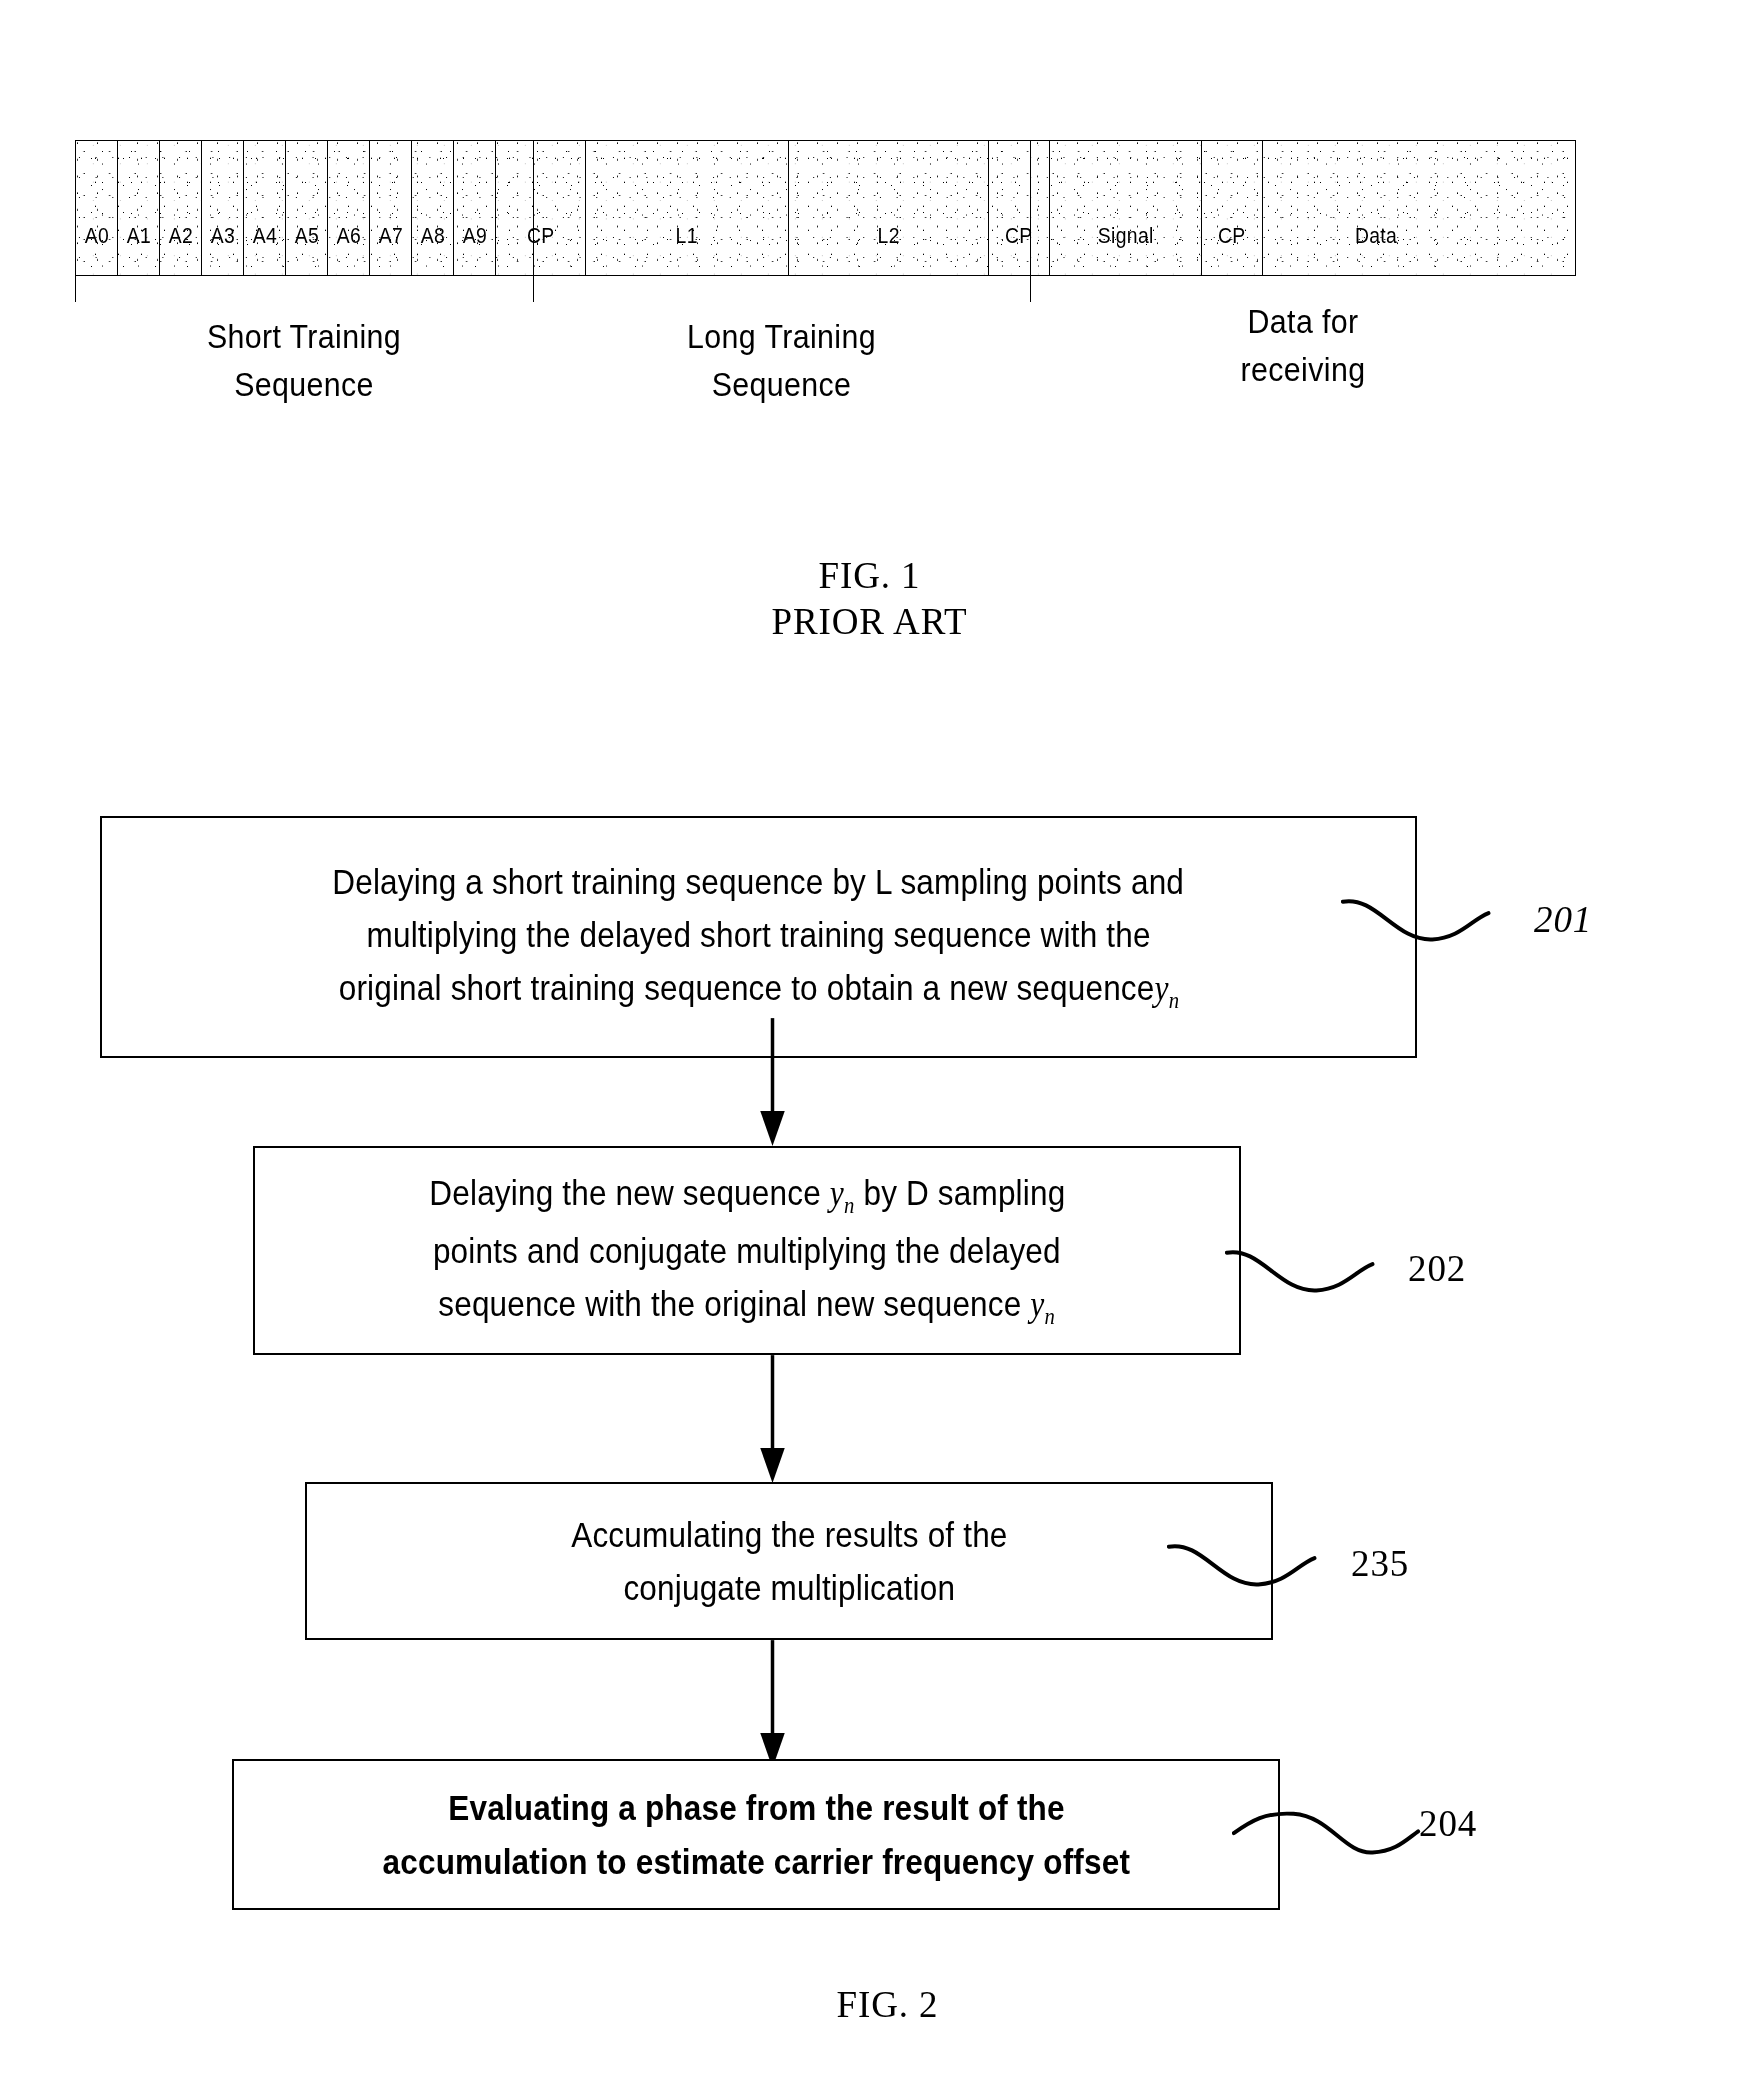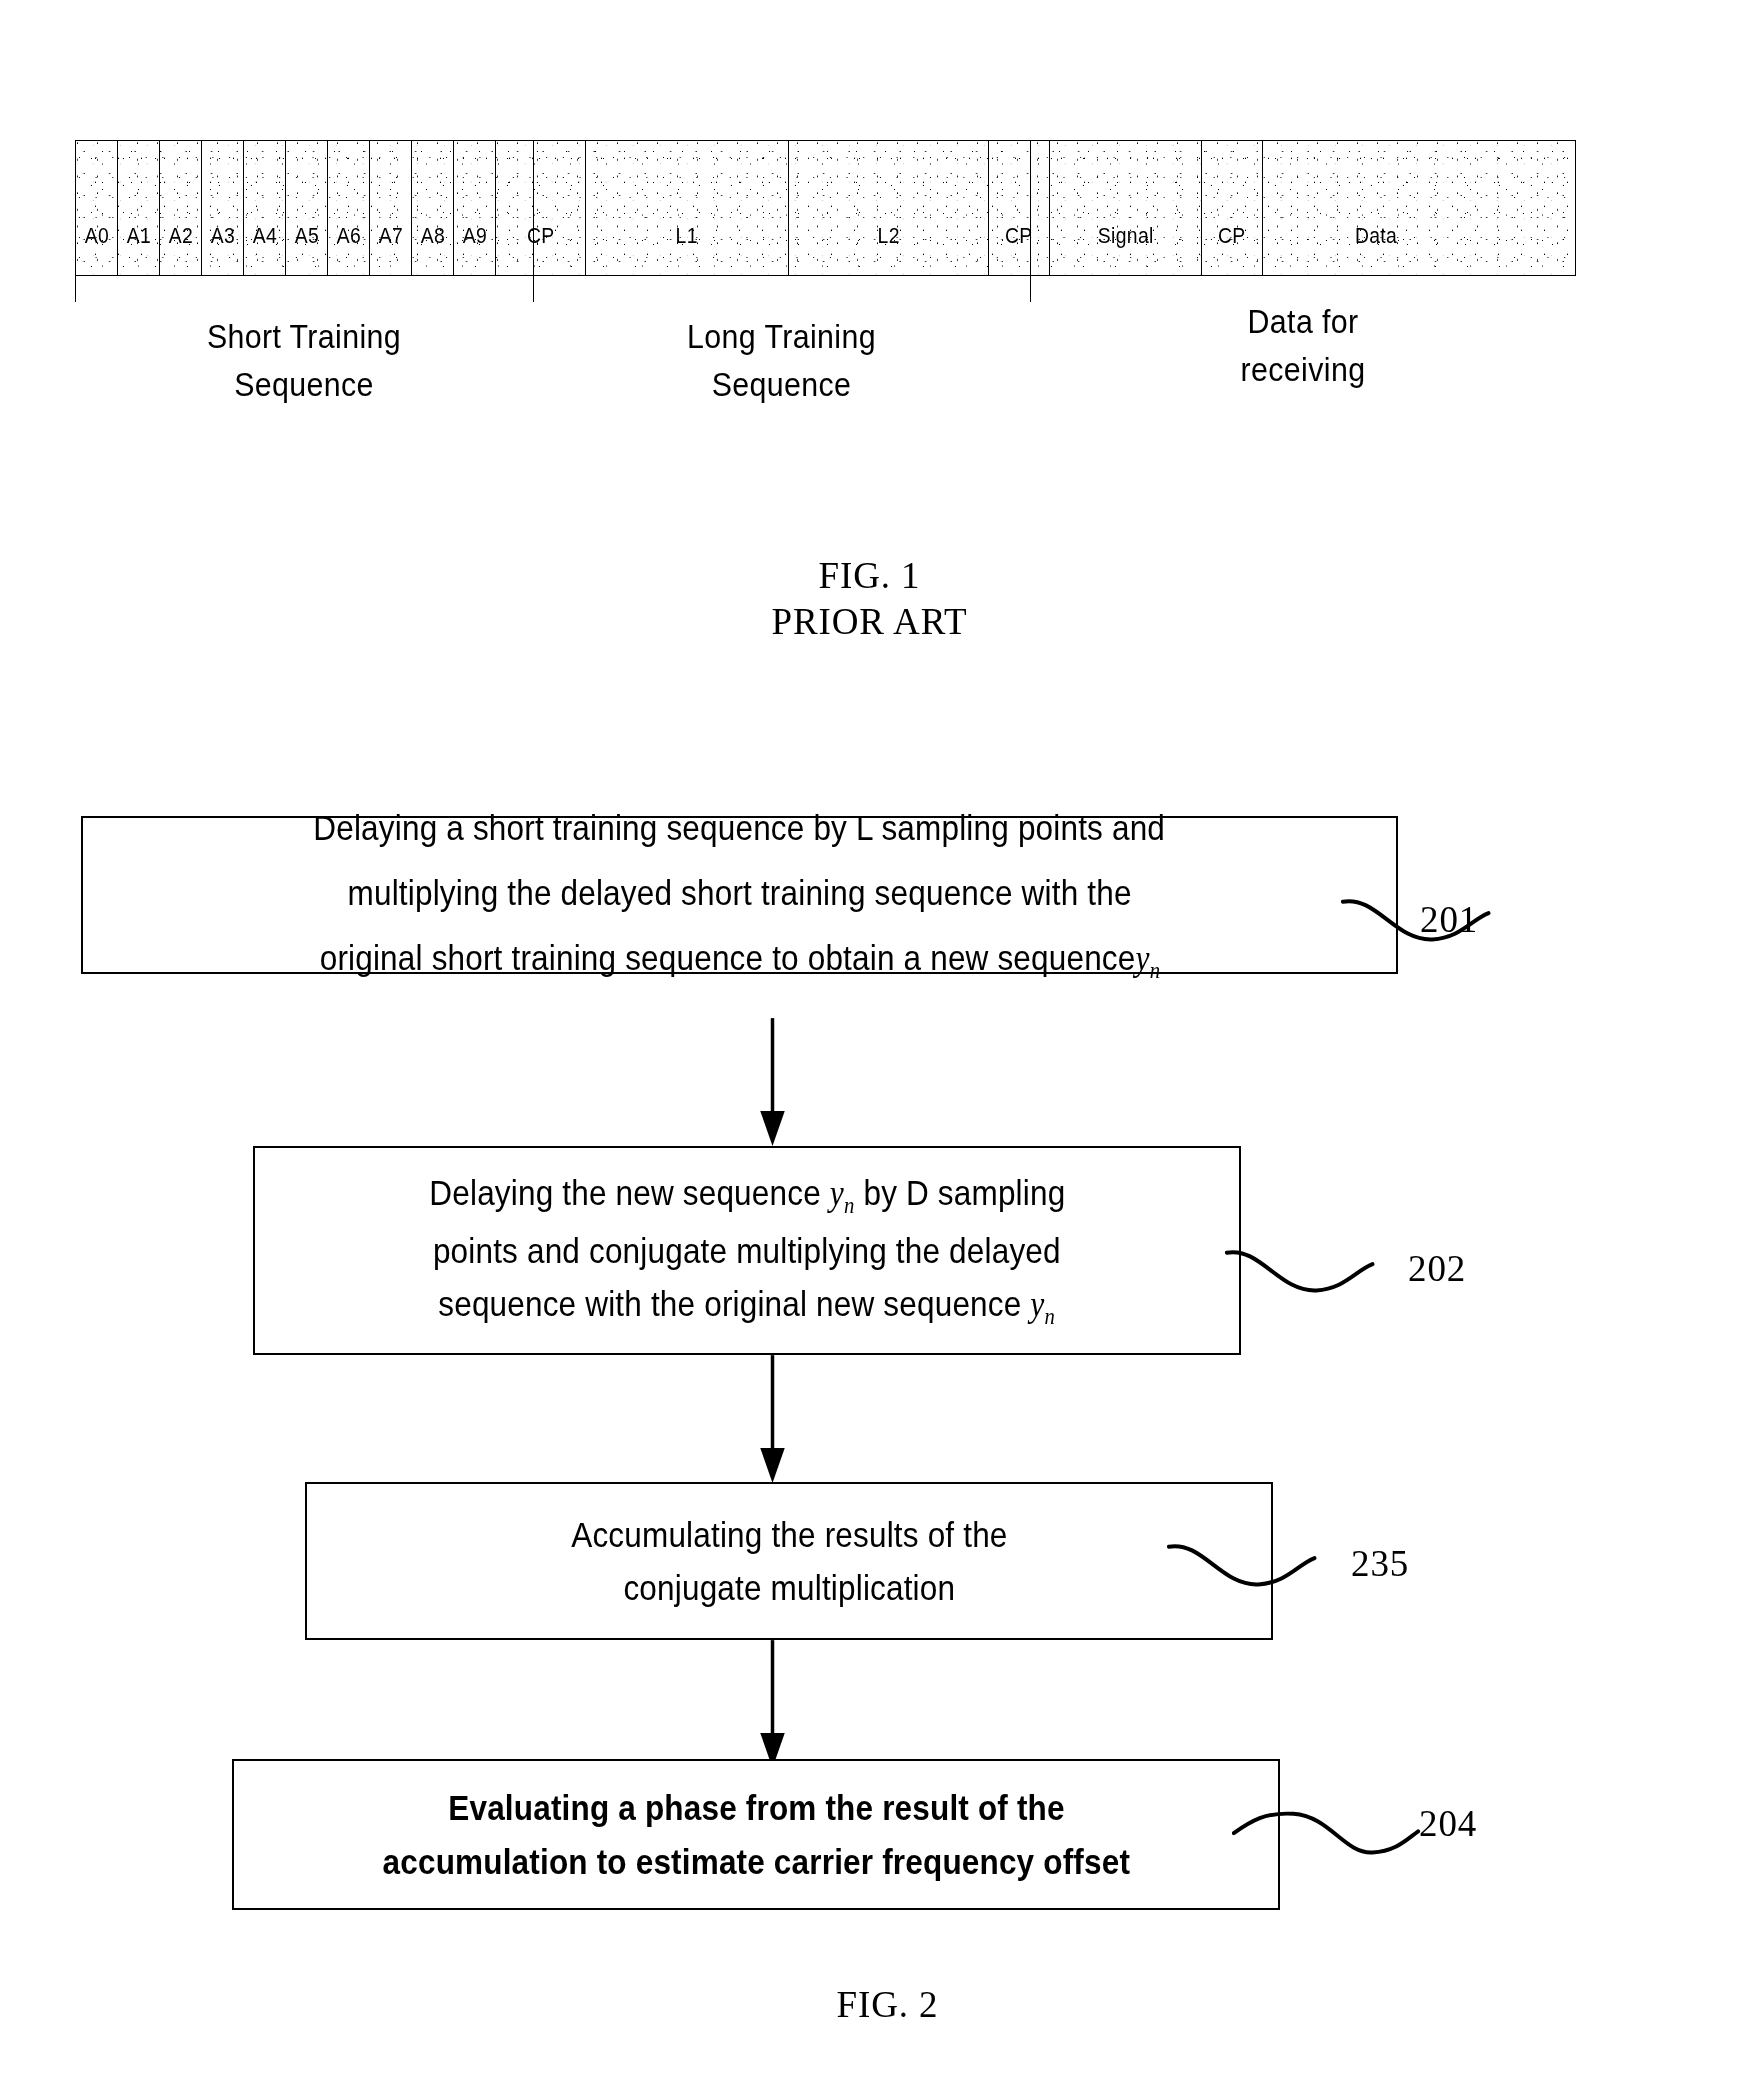--- a/index.html
+++ b/index.html
@@ -200,36 +200,36 @@
 <div class="group-label" style="left:533px; top:313px; width:497px;">Long Training
 Sequence</div>
 <div class="group-label" style="left:1030px; top:298px; width:546px;">Data for
 receiving</div>
 
 <div class="fig-caption" style="left:0; top:553px;">
   <div>FIG. 1</div>
   <div>PRIOR ART</div>
 </div>
 
-<div class="flow-box" style="left:81px; top:816px; width:1317px; height:158px;gap:12px;">
+<div class="flow-box" style="left:100px; top:816px; width:1317px; height:242px;">
   <div class="flow-line">
     <span>Delaying a short training sequence by L  sampling points and</span>
   </div>
   <div class="flow-line">
     <span>multiplying the delayed short training sequence with the</span>
   </div>
   <div class="flow-line">
     <span>original short training sequence to obtain a new sequence</span><span class="mathvar"><span>y</span><sub>n</sub></span>
   </div>
 </div>
 
 <svg class="leader-svg" style="left:1341px; top:878px;" width="202" height="79" viewBox="0 0 230 90">
   <path d="M2,27 C40,20 62,72 104,70 C136,68 148,48 168,40" fill="none" stroke="#000" stroke-width="4.5" stroke-linecap="round"></path>
 </svg>
-<div class="ref-num" style="left:1420px; top:898px;">201</div>
+<div class="ref-num" style="left:1534px; top:898px;font-style:italic;">201</div>
 
 <svg class="arrow-svg" style="left:755px; top:1018px;" width="35" height="128" viewBox="0 0 40 146">
   <line x1="20" y1="0" x2="20" y2="112" stroke="#000" stroke-width="4"></line>
   <polygon points="6,106 34,106 20,146" fill="#000"></polygon>
 </svg>
 
 <div class="flow-box" style="left:253px; top:1146px; width:988px; height:209px;text-align:center;">
   <div class="flow-line">
     <span>Delaying the new sequence </span><span class="mathvar"><span>y</span><sub>n</sub></span><span>  by D sampling</span>
   </div>

